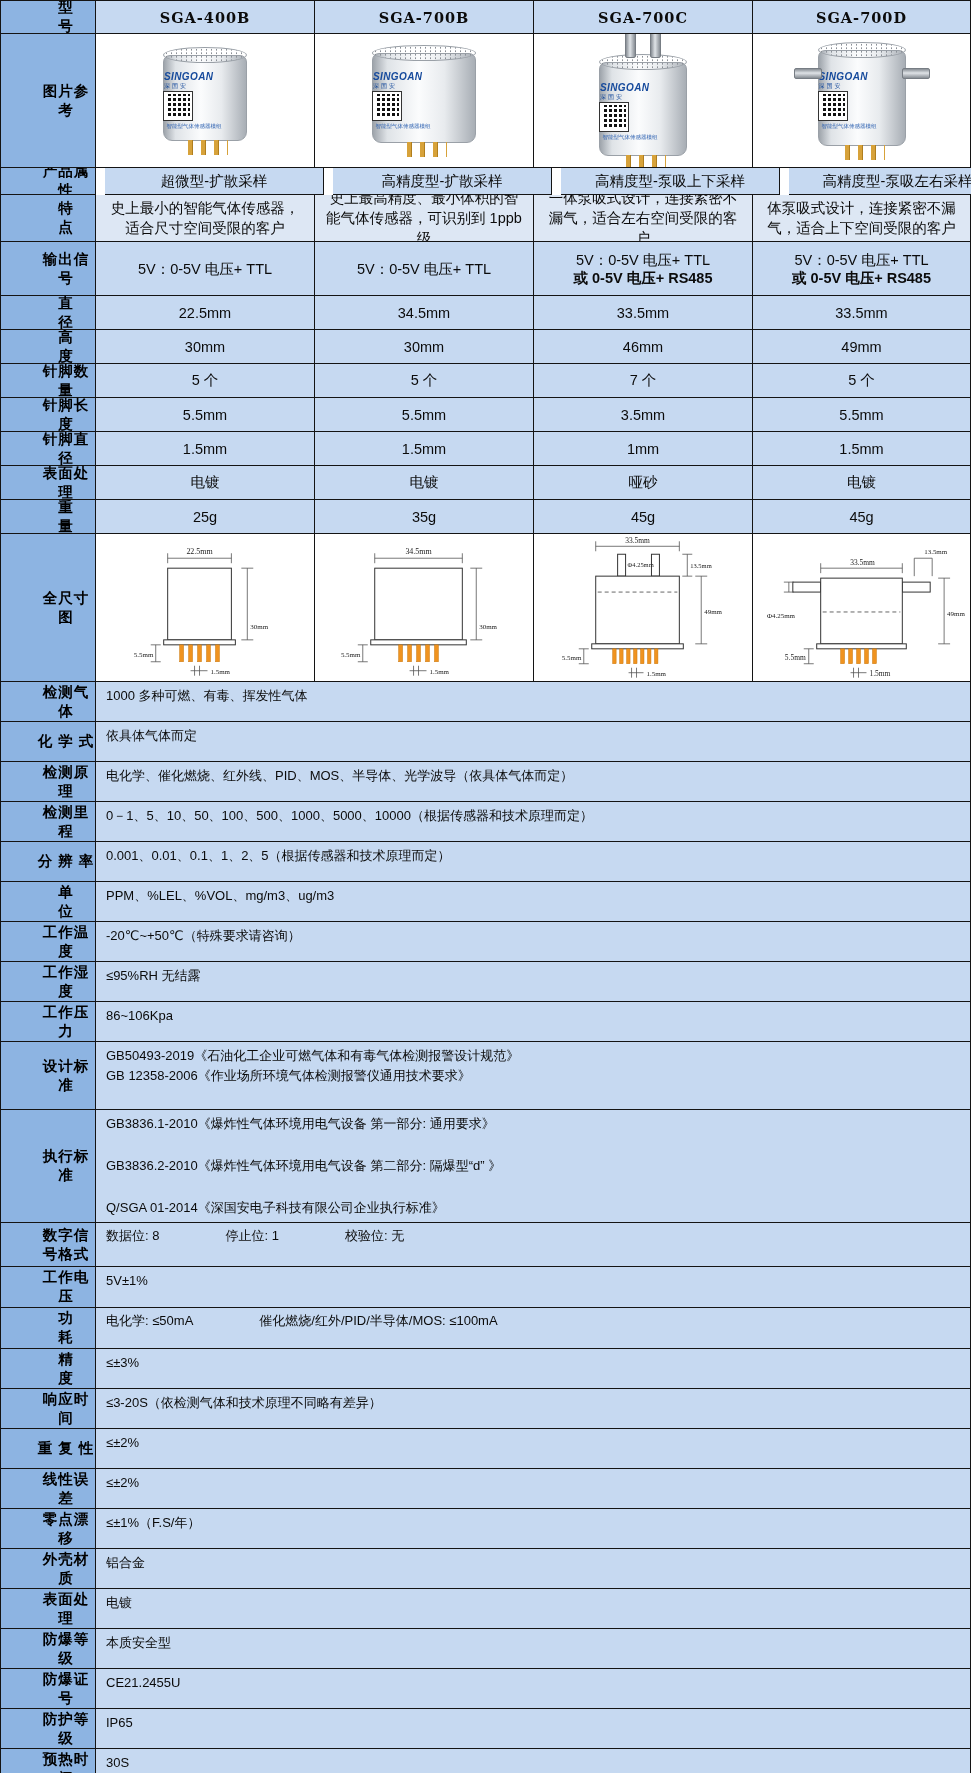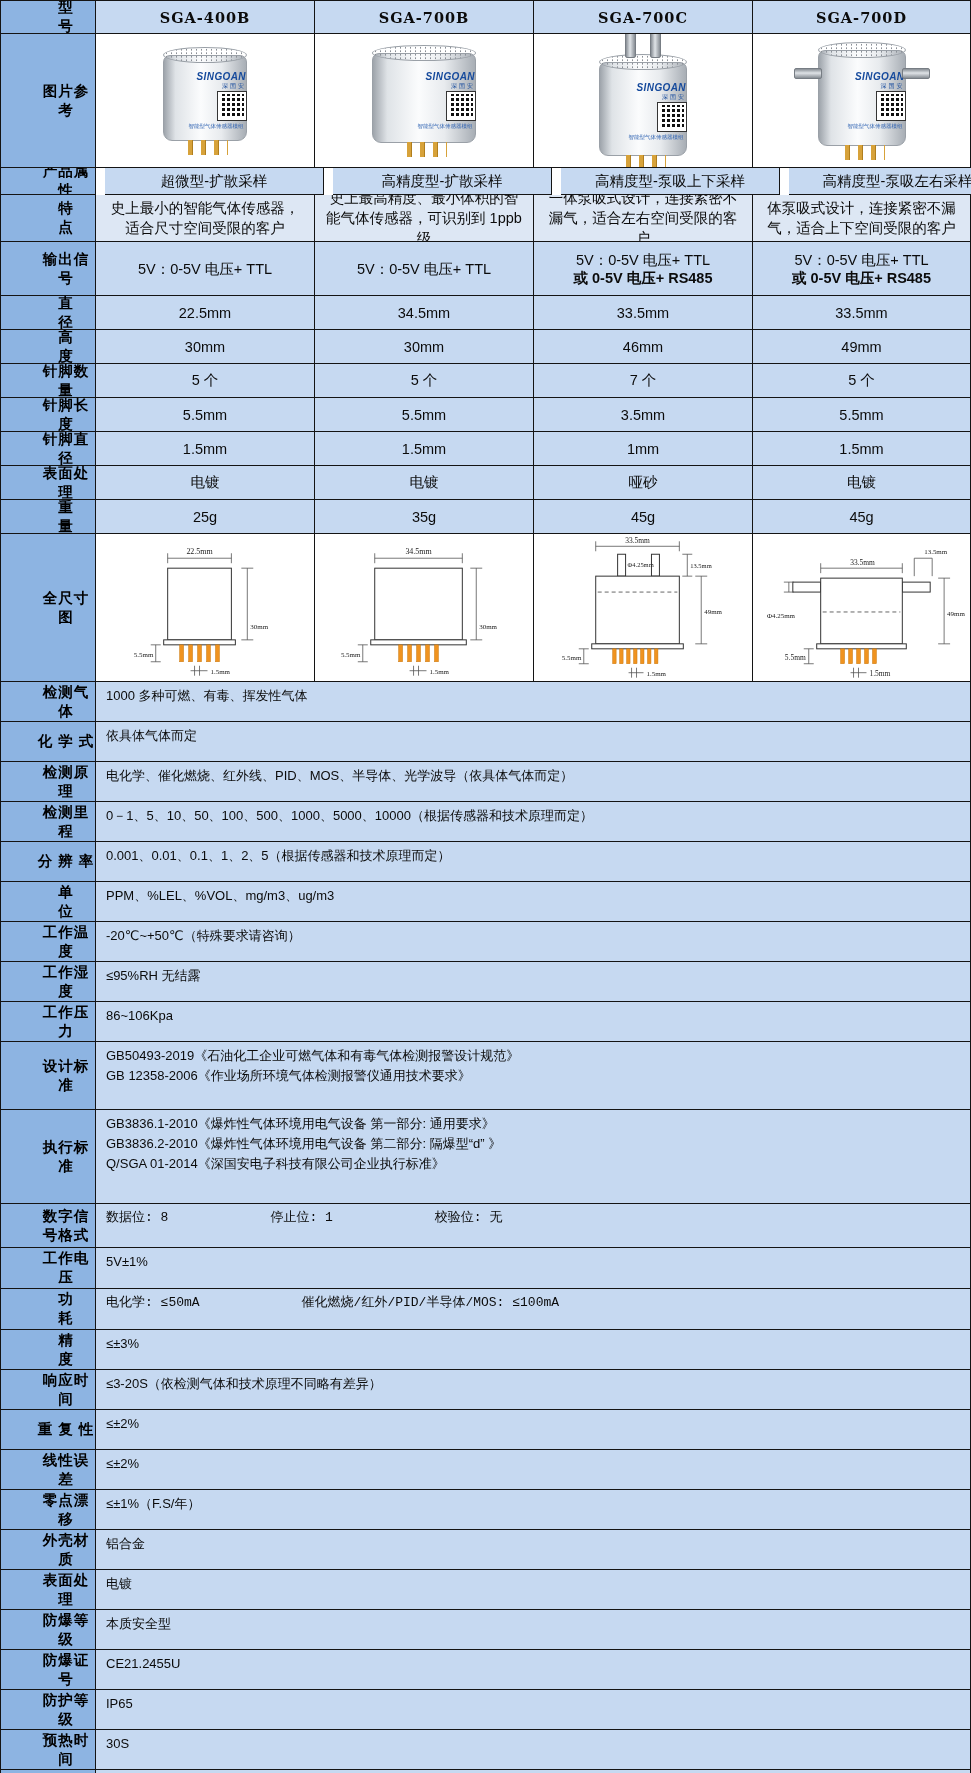--- a/index.html
+++ b/index.html
@@ -19,38 +19,38 @@
   .r-feat{height:47px;}
   .r-feat .val{background:#DDE7F4;padding:2px 10px;line-height:20px;}
   .r-out{height:54px;}
   .r-out .val{flex-direction:column;line-height:18px;}
   .r-std{height:34px;}
   .r-diagram{height:148px;}
   .f-lab{min-height:40px;}
   .f-val{background:#C6D9F1;font-size:13px;justify-content:flex-start;text-align:right;
          padding:4px 10px;flex-direction:column;align-items:flex-start;}
   .f-val .vline{line-height:20px;}
-  .segs{display:flex;gap:102px;font-family:Liberation Mono, monospace;}
+  .segs{display:flex;gap:66px;}
   [data-name="spec-row-design-standard"] .cell{min-height:68px;}
-  [data-name="spec-row-exec-standard"] .cell{min-height:94px;}
+  [data-name="spec-row-exec-standard"] .cell{min-height:94px;gap:22px;}
   [data-name="spec-row-digital-format"] .cell{min-height:44px;}
   [data-name="spec-row-work-voltage"] .cell{min-height:41px;}
   [data-name="spec-row-power"] .cell{min-height:41px;}
   .bold2{font-weight:bold;}
 
   
   .sensor{position:relative;display:flex;flex-direction:column;align-items:center;}
   .cap{width:var(--w);height:16px;border-radius:50%;
        background:radial-gradient(ellipse at 50% 45%,#eef0f3 40%,#c9cdd3 75%,#aab0b7 100%);
        border:1px solid #9aa0a7;box-sizing:border-box;position:relative;z-index:2;
        background-image:radial-gradient(#8a8f96 0.8px,transparent 1px);background-size:5px 3.5px;}
   .sbody{width:var(--w);height:var(--h);margin-top:-8px;border-radius:7px 7px 9px 9px;
        border:1px solid #9aa0a7;box-sizing:border-box;
        background:linear-gradient(90deg,#9ea4ab 0%,#dfe3e7 14%,#fbfcfd 45%,#e8ebee 70%,#a8aeb5 100%);
-       display:flex;flex-direction:column;align-items:flex-end;justify-content:center;padding-top:6px;}
+       display:flex;flex-direction:column;align-items:flex-start;justify-content:center;padding-top:6px;}
   .brand{color:#164a9c;font-weight:bold;font-style:italic;font-size:10px;letter-spacing:.4px;line-height:11px;}
   .brand-cn{color:#164a9c;font-size:6px;line-height:8px;letter-spacing:2px;}
   .qr{width:24px;height:24px;margin:2px 0;background-color:#111;
       background-image:repeating-linear-gradient(0deg,#fff 0 2px,transparent 2px 5px),
                        repeating-linear-gradient(90deg,#fff 0 2px,transparent 2px 5px);
       border:2px solid #fff;outline:1px solid #333;}
   .s-cap-text{color:#2a5fb0;font-size:6px;line-height:8px;transform:scale(.92);white-space:nowrap;}
   .pins{height:15px;width:46px;margin-top:-1px;
         background:repeating-linear-gradient(90deg,transparent 0 6px,#d7a23a 6px 10px,#b07e1e 10px 11px,transparent 11px 13px);}
   .tubes-v{display:flex;gap:14px;margin-bottom:-4px;position:relative;z-index:3;}

